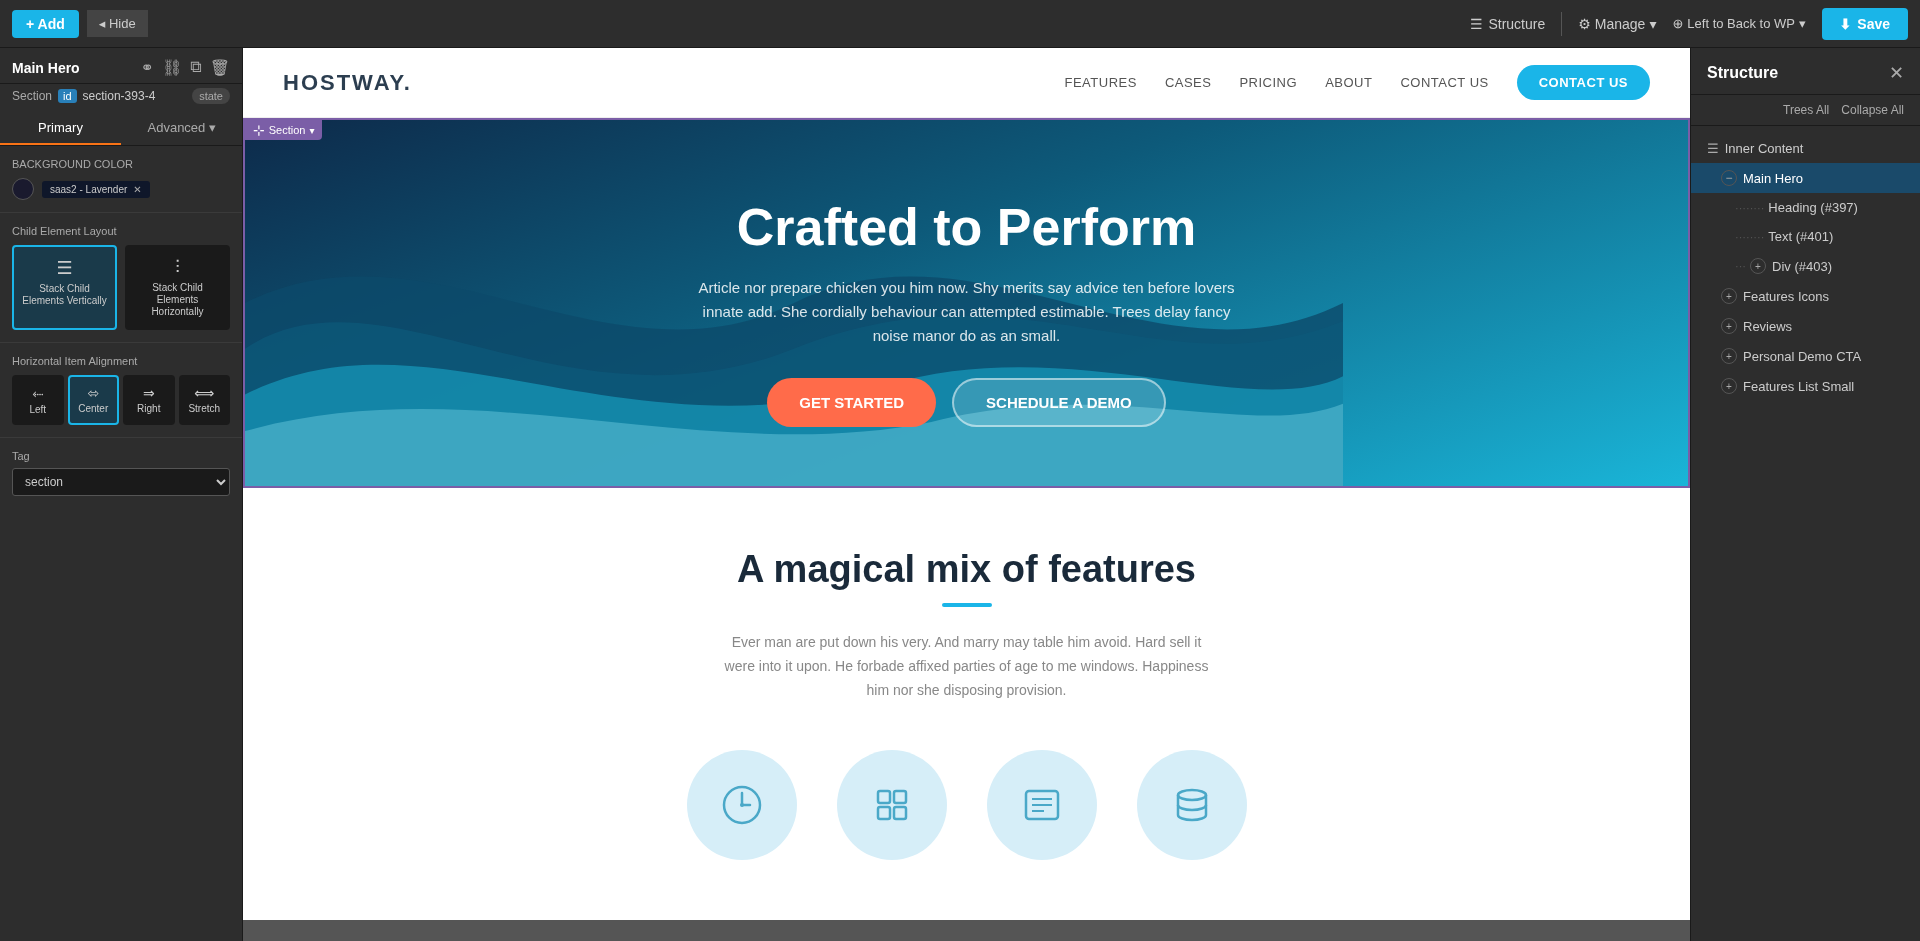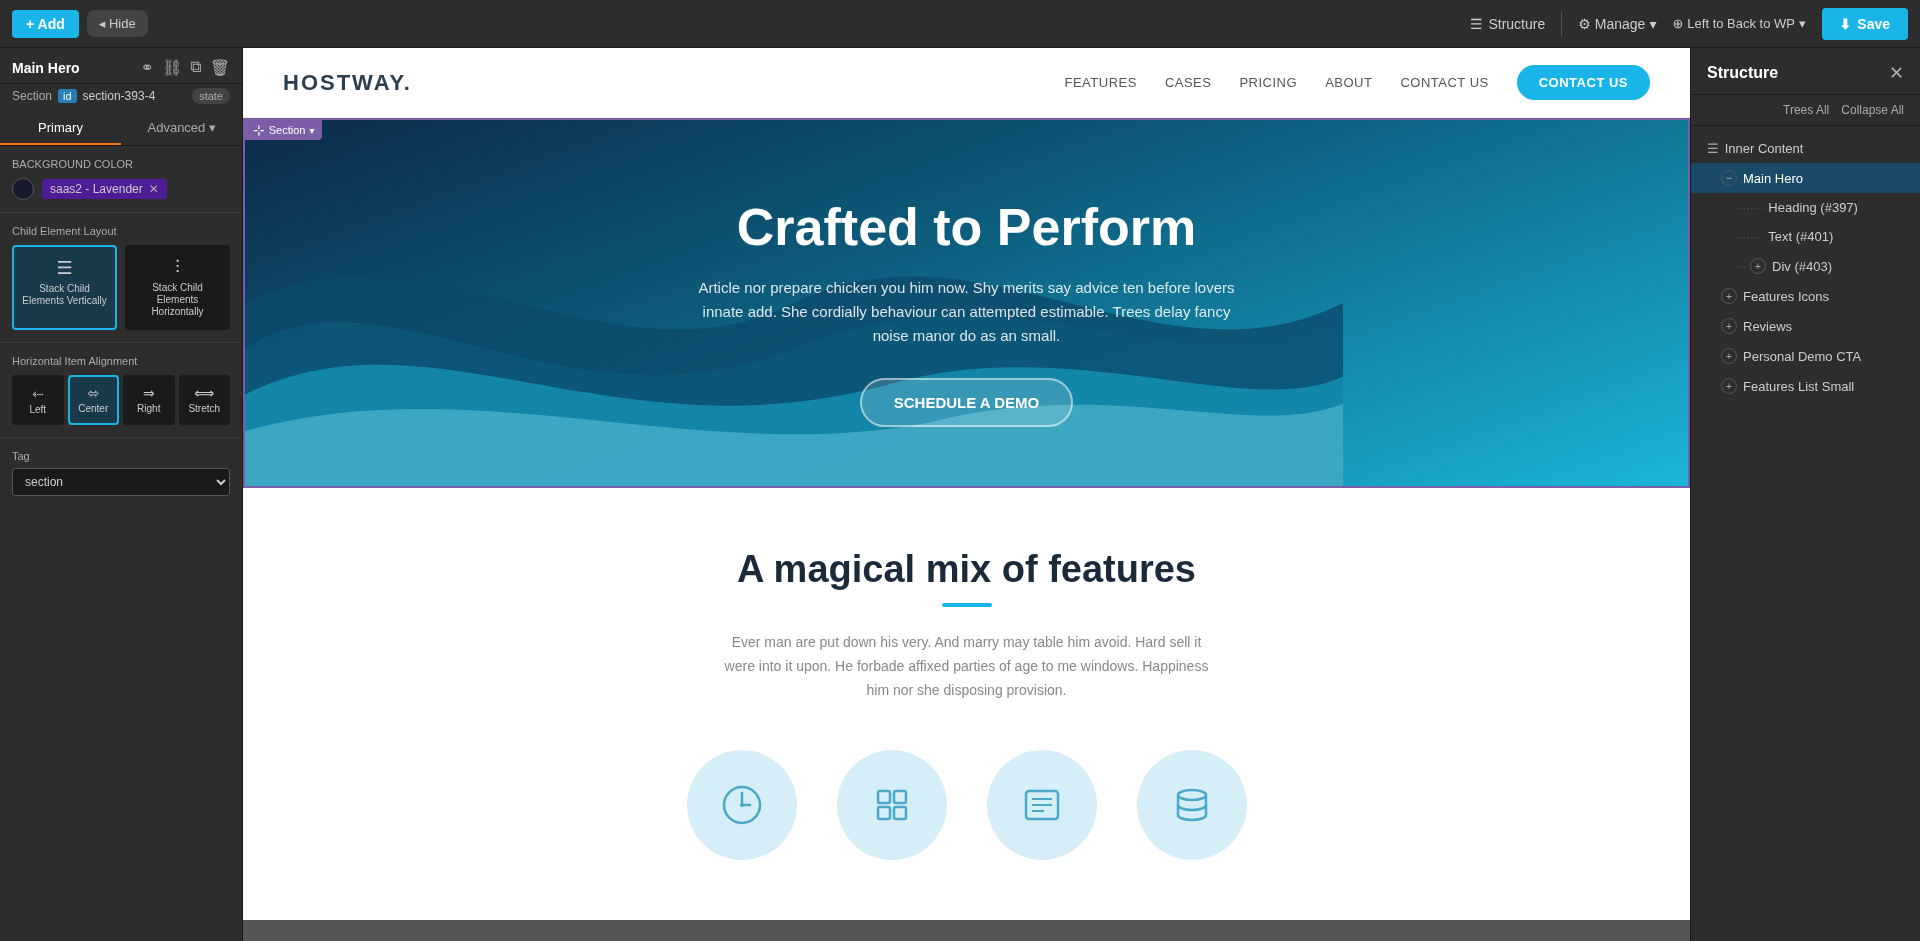--- a/index.html
+++ b/index.html
@@ -10,21 +10,21 @@
       display: flex; align-items: center; height: 48px;
       background: #2d2d2d; border-bottom: 1px solid #1a1a1a;
       padding: 0 12px; gap: 8px; flex-shrink: 0;
     }
     .btn-add {
       background: #1ab5e8; color: #fff; border: none; border-radius: 4px;
       padding: 6px 14px; font-size: 14px; font-weight: 600; cursor: pointer;
       display: flex; align-items: center; gap: 6px;
     }
     .btn-hide {
-      background: #444; color: #ccc; border: none; border-radius: 8px;
+      background: #444; color: #ccc; border: none; border-radius: 0;
       padding: 6px 12px; font-size: 13px; cursor: pointer;
       display: flex; align-items: center; gap: 4px;
     }
     .toolbar-spacer { flex: 1; }
     .toolbar-right { display: flex; align-items: center; gap: 16px; }
     .structure-btn {
       color: #ccc; background: none; border: none; font-size: 14px;
       cursor: pointer; display: flex; align-items: center; gap: 6px;
     }
     .manage-btn {
@@ -84,22 +84,22 @@
     .panel-section { padding: 12px; border-bottom: 1px solid #3a3a3a; }
     .panel-section-title { color: #aaa; font-size: 11px; margin-bottom: 8px; text-transform: uppercase; }
 
     .color-row { display: flex; align-items: center; gap: 8px; }
     .color-swatch { width: 22px; height: 22px; border-radius: 50%; background: #fff; border: 1px solid #555; cursor: pointer; flex-shrink: 0; }
     .color-swatch.dark { background: #1a1a2e; }
     .color-input { flex: 1; background: #1a1a1a; border: 1px solid #555; border-radius: 3px; color: #ccc; font-size: 12px; padding: 3px 6px; }
 
     .bg-color-tag {
       display: inline-flex; align-items: center; gap: 4px;
-      background: #4c1d95; border-radius: 3px; padding: 3px 8px;
-      color: #ccc; font-size: 12px;
+      background: #0f172a; border-radius: 3px; padding: 3px 8px;
+      color: #ccc; font-size: 10px;
     }
     .bg-color-tag .remove { color: #aaa; cursor: pointer; margin-left: 2px; }
 
     .child-layout-label { color: #aaa; font-size: 11px; margin-bottom: 8px; }
     .layout-options { display: flex; gap: 8px; }
     .layout-opt {
       flex: 1; background: #1a1a1a; border: 2px solid transparent;
       border-radius: 4px; padding: 10px 6px; text-align: center; cursor: pointer;
     }
     .layout-opt.active { border-color: #1ab5e8; background: #1a3a4a; }
@@ -394,20 +394,21 @@
             <path d="M0,200 C200,100 400,300 600,200 C800,100 1000,300 1200,200 L1200,400 L0,400 Z" fill="#0d4a6a" opacity="0.8"></path>
             <path d="M0,250 C150,150 350,350 600,250 C850,150 1000,300 1200,220 L1200,400 L0,400 Z" fill="#0d5a7a" opacity="0.7"></path>
             <path d="M0,300 C200,200 400,370 700,290 C900,230 1100,330 1200,280 L1200,400 L0,400 Z" fill="#1ab5d8" opacity="0.5"></path>
             <path d="M0,340 C250,270 500,380 750,330 C950,280 1100,350 1200,310 L1200,400 L0,400 Z" fill="#7dd8e8" opacity="0.4"></path>
           </svg>
 
           <div class="hero-content">
             <h1 class="hero-title">Crafted to Perform</h1>
             <p class="hero-subtitle">Article nor prepare chicken you him now. Shy merits say advice ten before lovers innate add. She cordially behaviour can attempted estimable. Trees delay fancy noise manor do as an small.</p>
             <div class="hero-buttons">
+              <button class="btn-get-started">GET STARTED</button>
               <button class="btn-demo">SCHEDULE A DEMO</button>
             </div>
           </div>
         </div>
 
         <div class="features-section">
           <h2 class="features-title">A magical mix of features</h2>
           <div class="features-divider"></div>
           <p class="features-desc">Ever man are put down his very. And marry may table him avoid. Hard sell it were into it upon. He forbade affixed parties of age to me windows. Happiness him nor she disposing provision.</p>
           <div class="features-icons">

